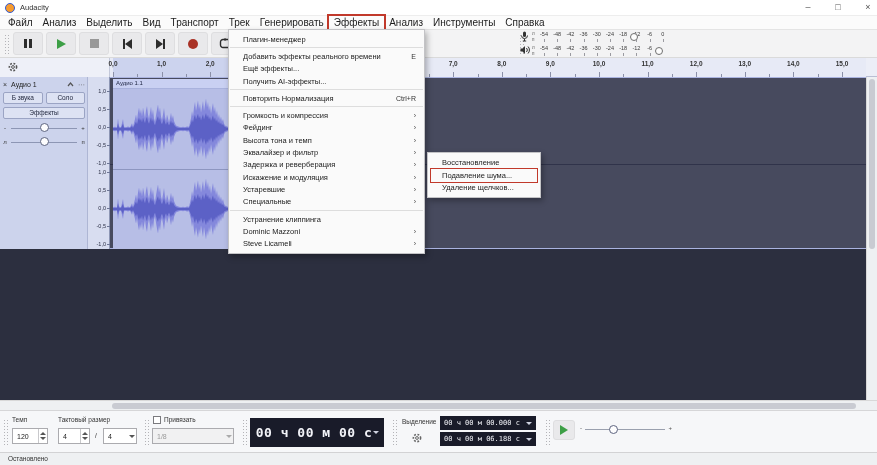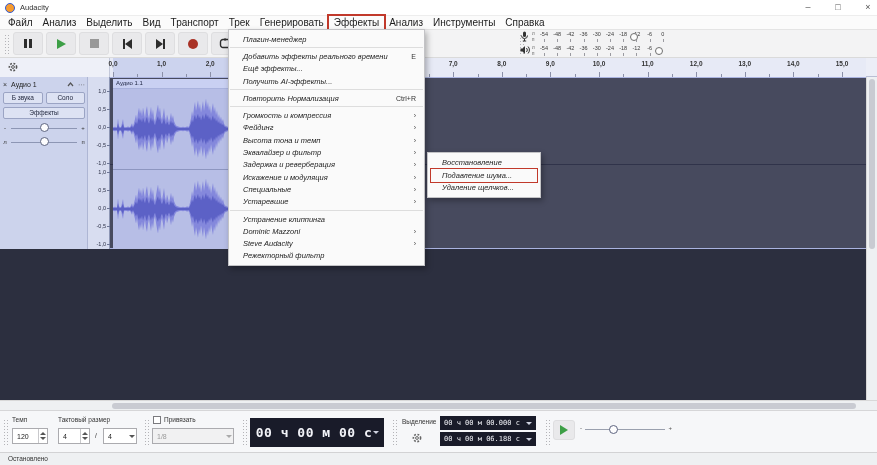--- a/index.html
+++ b/index.html
@@ -86,21 +86,21 @@
   .disabled { background:#f1f1f2 !important; }
   .disabled .val { color:#9a9a9a; }
   .checkbox { position:absolute; width:8px; height:8px; border:1px solid #7a7a7e; background:#fff; }
   .timebox { position:absolute; background:#191b29; color:#f2f3f8; font-family:"DejaVu Sans Mono", monospace; display:flex; align-items:center; }
   .caret-w { width:0; height:0; border-top:3.5px solid #cfd2e0; border-left:3.5px solid transparent; border-right:3.5px solid transparent; }
   
   #statusbar { left:0; top:452px; width:877px; height:13px; background:#eef0f2; border-top:1px solid #d2d2d4; font-size:6.5px; color:#333; padding:2px 0 0 8px; }
   
   #effects-menu { left:228px; top:29px; width:197px; background:#fafafa; border:1px solid #c3c3c6; box-shadow:2px 3px 6px rgba(0,0,0,.3); padding:3px 0; z-index:50; }
   .menu-item { position:relative; height:12.3px; display:flex; align-items:center; padding:0 8px 0 14px; font-size:7.5px; color:#1b1b1b; white-space:nowrap; }
-  .menu-item .lbl { flex:1;font-style:italic; }
+  .menu-item .lbl { flex:1; }
   .menu-item .sc { font-size:7px; color:#333; margin-left:8px; }
   .menu-item .arr { font-size:7px; color:#444; margin-left:8px; }
   .menu-sep { height:1px; background:#dddddd; margin:2px 1px; }
   .red-frame { position:absolute; border:1.6px solid #c1392b; pointer-events:none; }
   #noise-submenu { left:427px; top:152px; width:114px; background:#fafafa; border:1px solid #c3c3c6; box-shadow:2px 3px 6px rgba(0,0,0,.3); padding:3px 0; z-index:51; }
   #noise-submenu .menu-item { height:12.8px; }
   svg { display:block; }
 </style>
 </head>
 <body>
@@ -487,41 +487,38 @@
       </div>
       <div class="menu-item">
         <span class="lbl">Задержка и реверберация</span>
         <span class="arr">›</span>
       </div>
       <div class="menu-item">
         <span class="lbl">Искажение и модуляция</span>
         <span class="arr">›</span>
       </div>
       <div class="menu-item">
+        <span class="lbl">Устаревшие</span>
+        <span class="arr">›</span>
+      </div>
+      <div class="menu-item">
         <span class="lbl">Специальные</span>
         <span class="arr">›</span>
       </div>
-      <div class="menu-item">
-        <span class="lbl">Устаревшие</span>
-        <span class="arr">›</span>
-      </div>
       <div class="menu-sep"></div>
       <div class="menu-item">
         <span class="lbl">Устранение клиппинга</span>
       </div>
       <div class="menu-item">
         <span class="lbl">Dominic Mazzoni</span>
         <span class="arr">›</span>
       </div>
       <div class="menu-item">
-        <span class="lbl">Steve Audacity</span>
-        <span class="arr">›</span>
-      </div>
-      <div class="menu-item">
-        <span class="lbl">Режекторный фильтр</span>
+        <span class="lbl">Steve Licameli</span>
+        <span class="arr">›</span>
       </div>
     </div>
 
   <div class="abs" id="noise-submenu">
       <div class="menu-item">
         <span class="lbl">Восстановление</span>
       </div>
       <div class="menu-item">
         <span class="lbl">Подавление шума...</span>
         <div class="red-frame" style="inset: -1px 2px;"></div>

